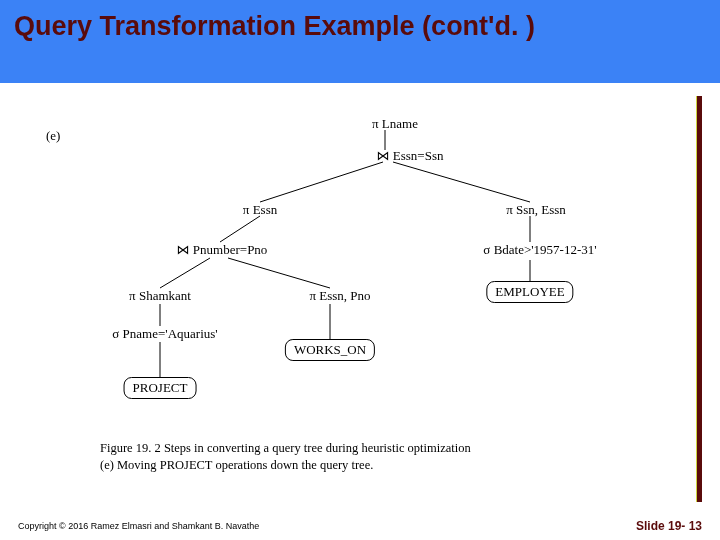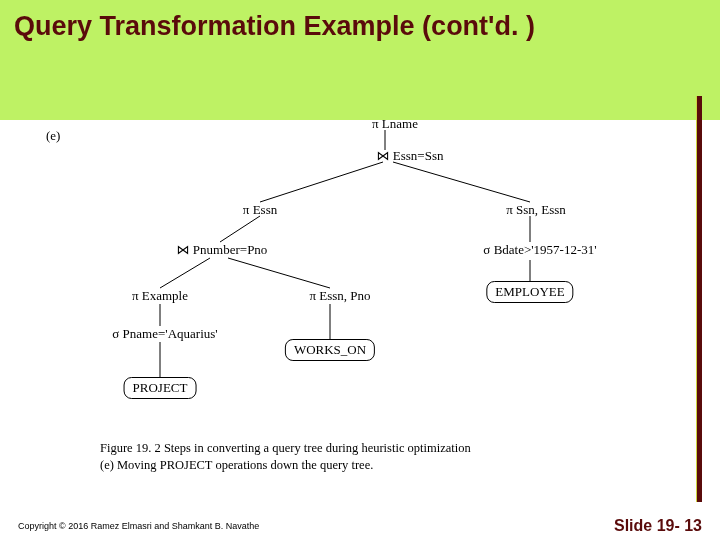--- a/index.html
+++ b/index.html
@@ -5,23 +5,23 @@
   * { box-sizing: border-box; margin: 0; padding: 0; }
   body {
     width: 720px;
     height: 540px;
     font-family: Arial, Helvetica, sans-serif;
     background: #fff;
     position: relative;
     overflow: hidden;
   }
   .title-bar {
-    background: #bef264;
+    background: #3b82f6;
     padding: 10px 14px 10px 14px;
-    height: 120px;
+    height: 83px;
   }
   .title-bar h1 {
     color: #5a0b0b;
     font-size: 27px;
     font-weight: bold;
     line-height: 1.25;
   }
   .body-rule {
     position: absolute;
     top: 96px;
@@ -81,21 +81,21 @@
     padding: 0 18px;
     display: flex;
     align-items: center;
     justify-content: space-between;
     font-size: 9px;
     font-family: Arial, sans-serif;
   }
   .footer .slide {
     font-weight: bold;
     color: #5a0b0b;
-    font-size: 16px;
+    font-size: 12px;
   }
 </style>
 </head>
 <body>
 
 <div class="title-bar">
   <h1>Query Transformation Example (cont'd. )</h1>
 </div>
 
 <div class="body-rule"></div>
@@ -117,21 +117,21 @@
     <line x1="100" y1="232" x2="100" y2="268" stroke="#000"></line>
   </svg>
 
   <div class="node" style="left:335px; top:14px">π Lname</div>
   <div class="node" style="left:350px; top:46px">⋈ Essn=Ssn</div>
   <div class="node" style="left:200px; top:100px">π Essn</div>
   <div class="node" style="left:476px; top:100px">π Ssn, Essn</div>
   <div class="node" style="left:162px; top:140px">⋈ Pnumber=Pno</div>
   <div class="node" style="left:480px; top:140px">σ Bdate&gt;'1957-12-31'</div>
   <div class="node leafbox" style="left:470px; top:182px">EMPLOYEE</div>
-  <div class="node" style="left:100px; top:186px">π Example</div>
+  <div class="node" style="left:100px; top:186px">π Shamkant</div>
   <div class="node" style="left:280px; top:186px">π Essn, Pno</div>
   <div class="node" style="left:105px; top:224px">σ Pname='Aquarius'</div>
   <div class="node leafbox" style="left:270px; top:240px">WORKS_ON</div>
   <div class="node leafbox" style="left:100px; top:278px">PROJECT</div>
 </div>
 
 <div class="caption">
   <div>Figure 19. 2 Steps in converting a query tree during heuristic optimization</div>
   <div>(e) Moving PROJECT operations down the query tree.</div>
 </div>

